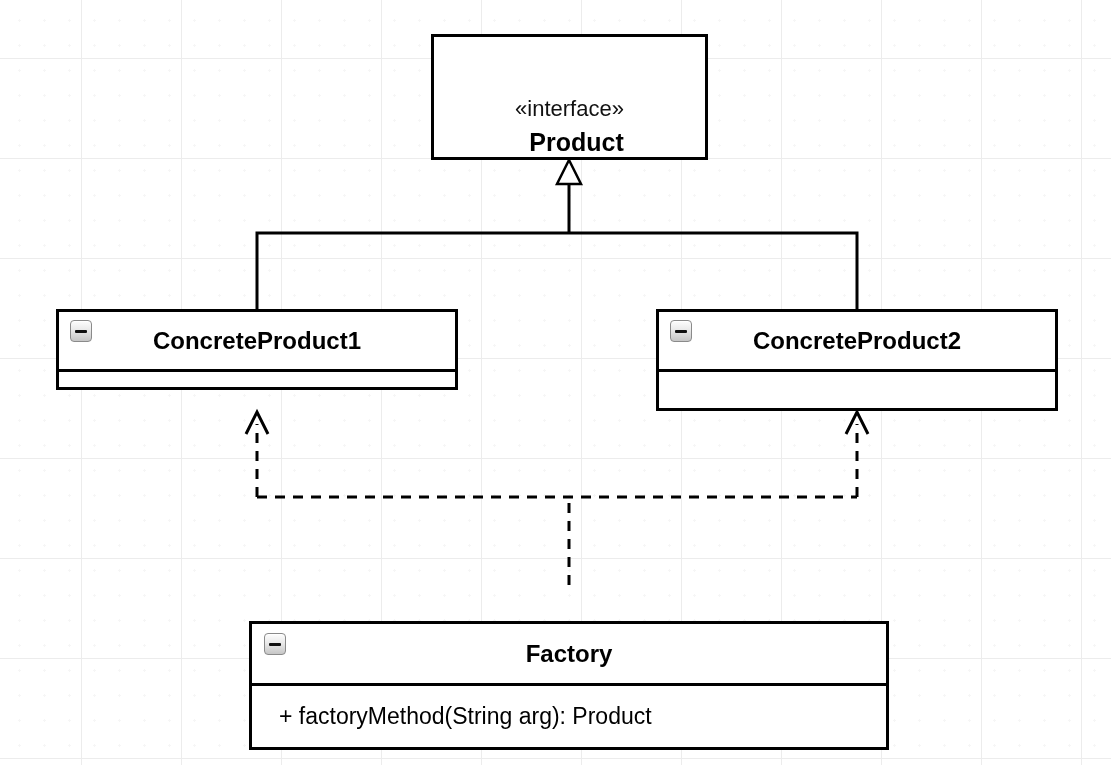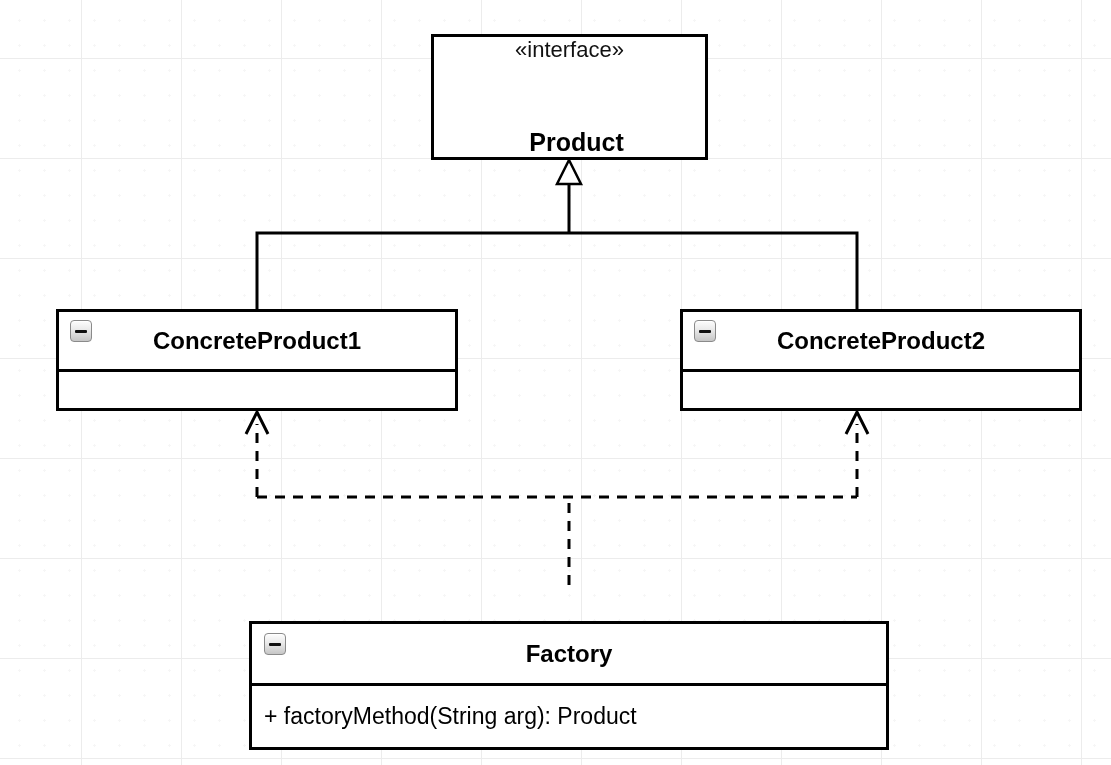--- a/index.html
+++ b/index.html
@@ -26,46 +26,46 @@
     position: absolute;
     background: #ffffff;
     border: 3px solid #000000;
     box-sizing: border-box;
   }
 
   
   .iface-box {
     left: 431px; top: 34px; width: 277px; height: 126px;
     display: flex; flex-direction: column;
-    align-items: center; justify-content: space-between;
+    align-items: center; justify-content: flex-end;
   }
   .stereotype { font-size: 22px; color: #111; line-height: 1.2; }
   .iface-name { font-size: 25px; font-weight: bold; color: #000; margin-top: 5px; line-height: 1.2; margin-left: 14px; }
 
   
   .class-box { display: flex; flex-direction: column; }
-  .cp1-box { left: 56px;  top: 309px; width: 402px; height: 102px; }
-  .cp2-box { left: 656px; top: 309px; width: 402px; height: 102px; margin-left: 24px; }
+  .cp1-box { left: 56px;  top: 309px; width: 402px; height: 81px; }
+  .cp2-box { left: 656px; top: 309px; width: 402px; height: 102px; }
   .factory-box { left: 249px; top: 585px; width: 640px; height: 129px; margin-top: 36px; }
 
   .class-header {
     position: relative;
     border-bottom: 3px solid #000;
     display: flex; align-items: center; justify-content: center;
     box-sizing: border-box;
   }
   .cp-header { height: 60px; }
   .factory-header { height: 62px; }
   .class-title { font-size: 24px; font-weight: bold; color: #000; }
 
   .attr-compartment { flex: 1; }
   .method-compartment {
     flex: 1;
     display: flex; align-items: center;
-    padding-left: 12px;
+    padding-left: 27px;
     font-size: 23px;
     color: #000;
     box-sizing: border-box;
   }
 
   
   .collapse-btn {
     position: absolute;
     left: 11px; top: 8px;
     width: 22px; height: 22px;

